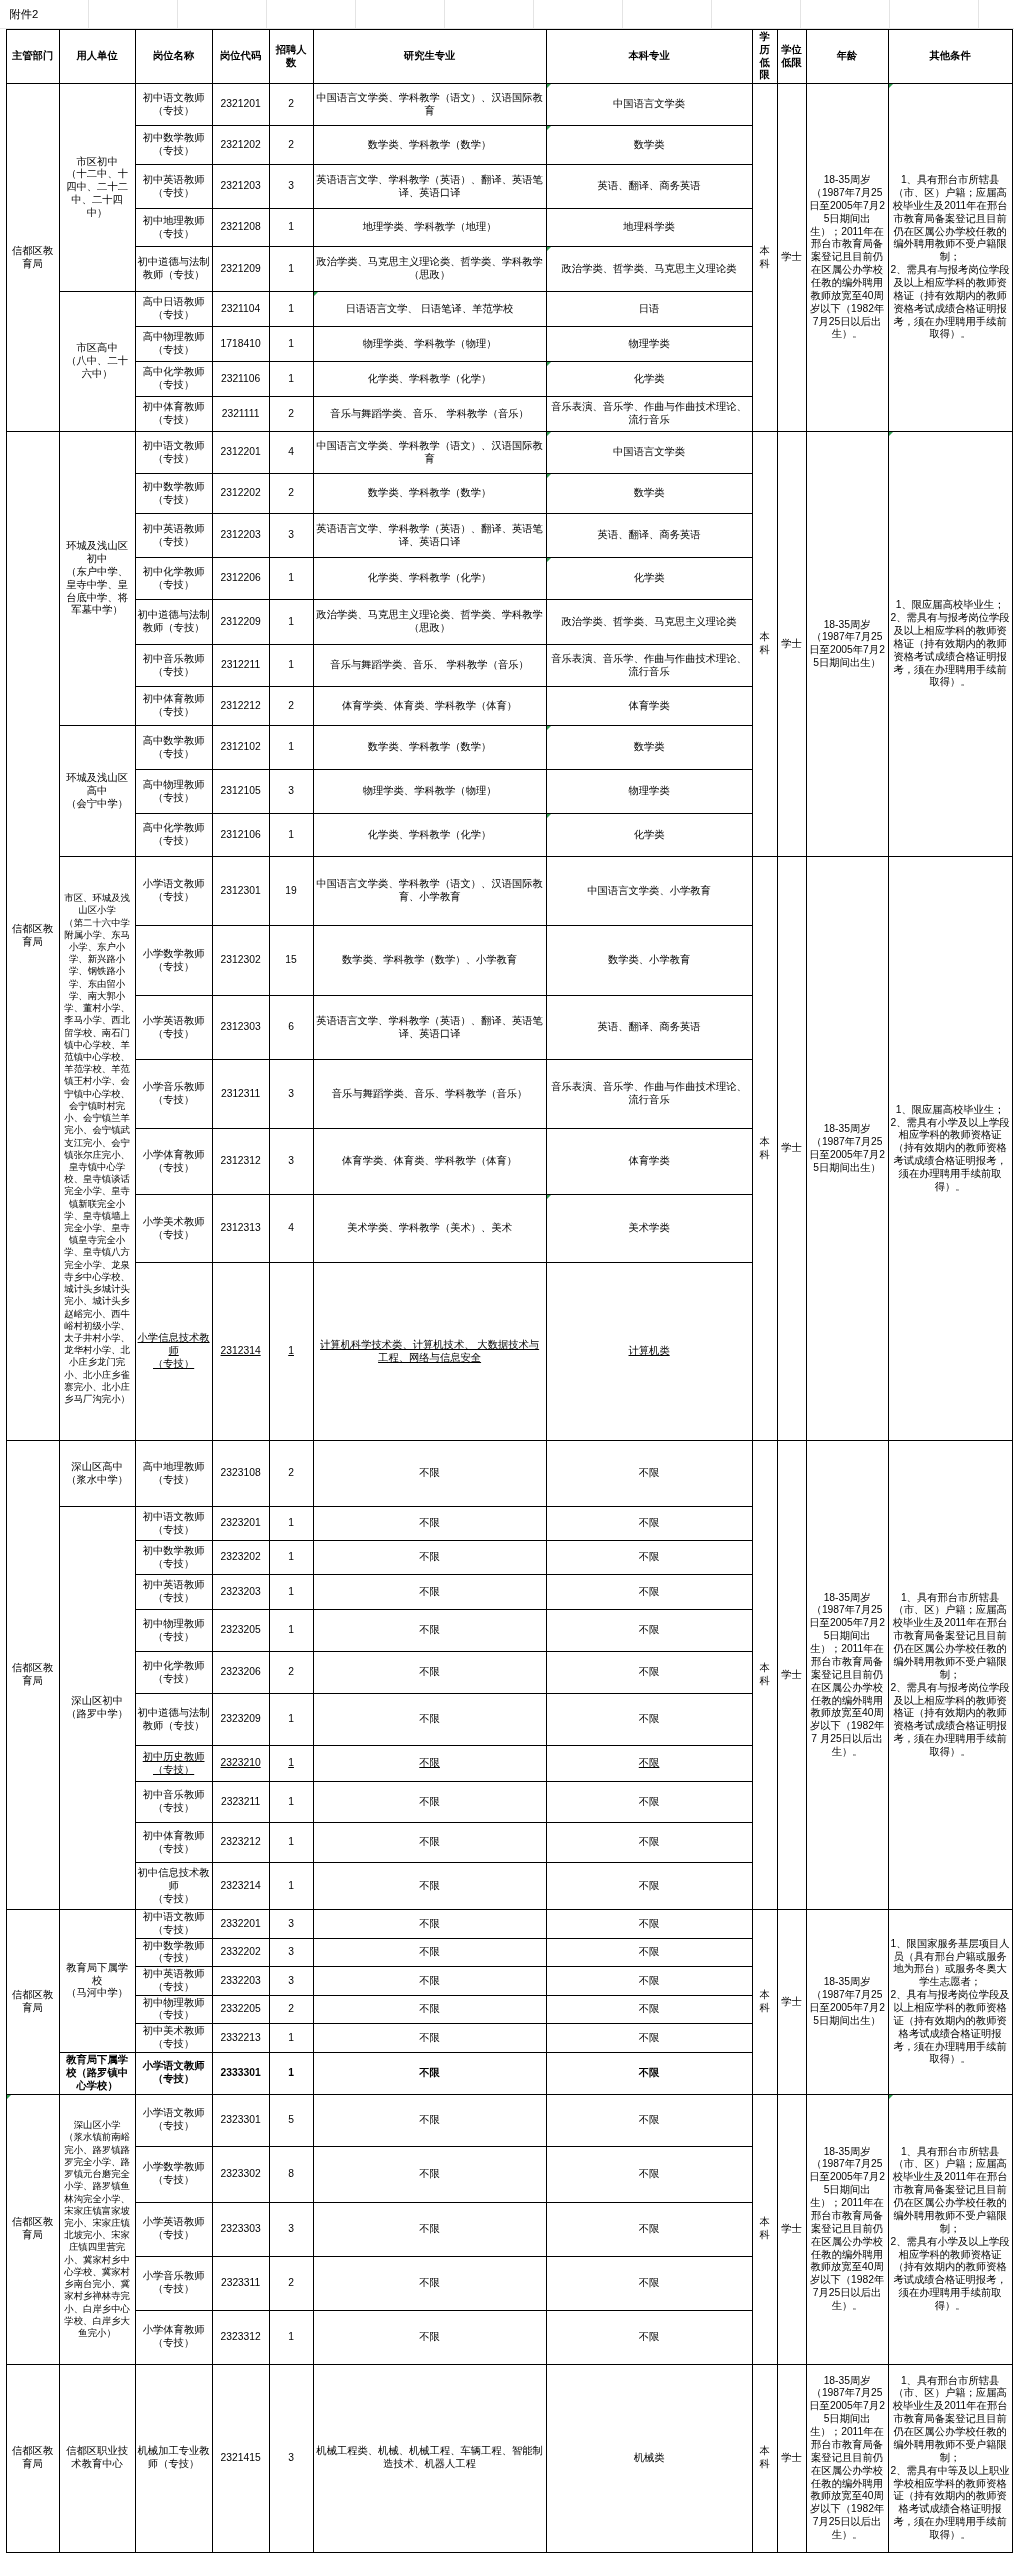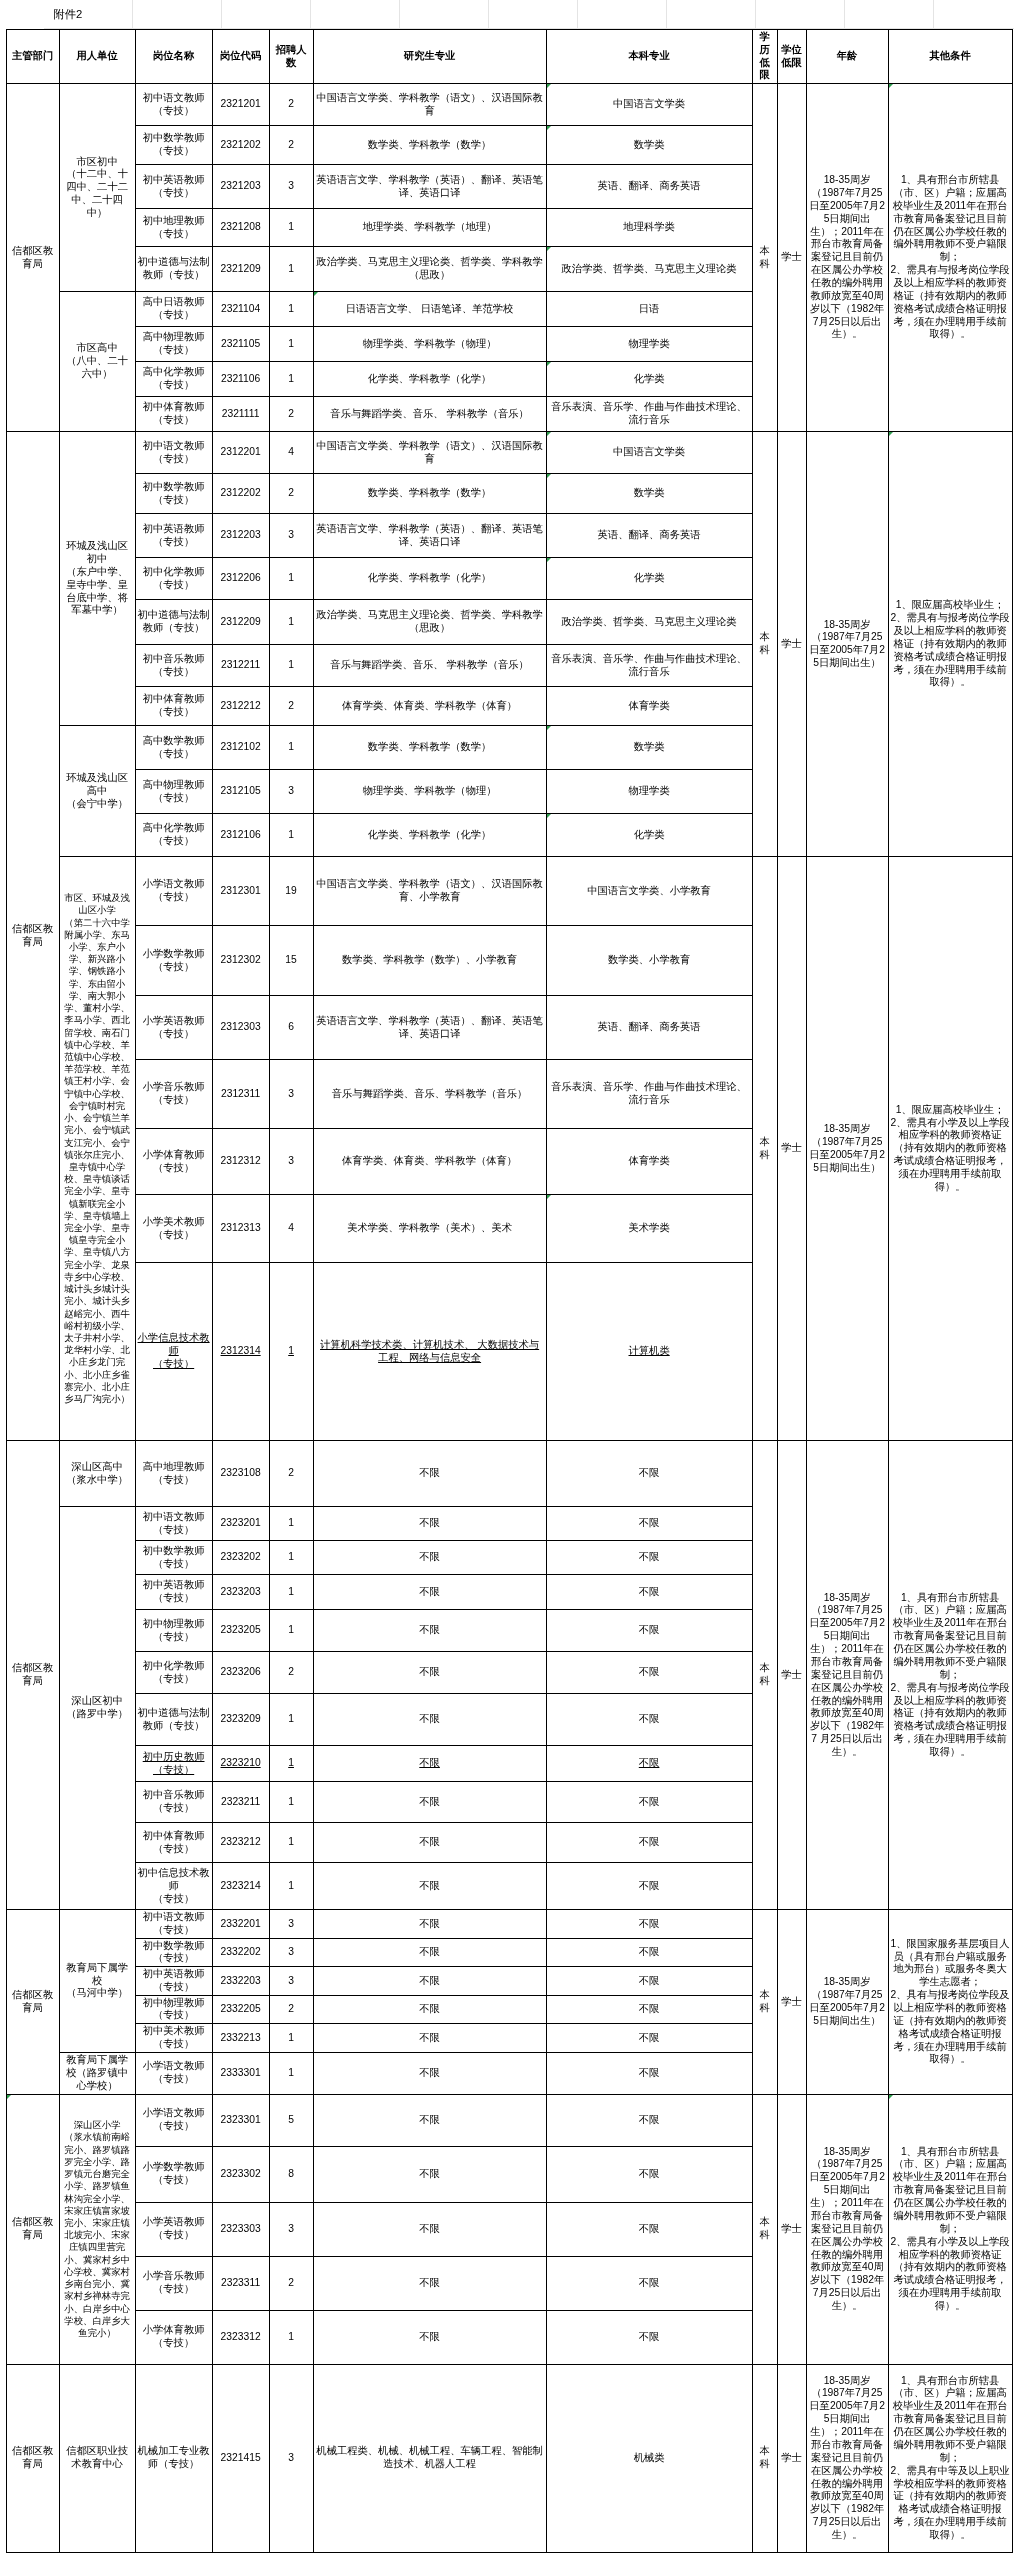--- a/index.html
+++ b/index.html
@@ -2,21 +2,20 @@
 <html style="font-size:15px"><head>
 <meta charset="utf-8">
 <style>
   html,body { margin:0; padding:0; background:#ffffff; }
   body { width:1014px; font-family:"Liberation Sans","DejaVu Sans",sans-serif; color:#000; }
   .page { width:1014px; }
   .top-strip {
     height:28px; display:flex; align-items:flex-end;
     background:repeating-linear-gradient(90deg,#ffffff 0 88px,#e4e4e4 88px 89px);
     border-bottom:0.9px solid #e4e4e4;
-    margin-left:44px;
   }
   .attachment-label { font-size:11.3px; padding-left:9.4px; background:#fff; line-height:28px; }
   .title-row { height:42px; display:flex; align-items:center; justify-content:center; }
   .title-row h1 { margin:0; font-size:14px; font-weight:bold; letter-spacing:0.9px; }
   table { border-collapse:collapse; table-layout:fixed; margin-left:5.6px; width:1006px; border:1.9px solid #000; }
   th,td {
     border:0.9px solid #000; padding:0.9px 1.9px; font-size:10.3px; line-height:1.25;
     vertical-align:middle; text-align:center; white-space:pre-line;
     word-break:break-all; overflow:hidden; position:relative;
   }
@@ -113,21 +112,21 @@
           <td rowspan="4">市区高中
 （八中、二十六中）</td>
           <td>高中日语教师（专技）</td>
           <td>2321104</td>
           <td>1</td>
           <td class="gm">日语语言文学、 日语笔译、羊范学校</td>
           <td>日语</td>
         </tr>
         <tr style="height: 35px;">
           <td>高中物理教师（专技）</td>
-          <td>2321105</td>
+          <td>1718410</td>
           <td>1</td>
           <td>物理学类、学科教学（物理）</td>
           <td>物理学类</td>
         </tr>
         <tr style="height: 35px;">
           <td>高中化学教师（专技）</td>
           <td>2321106</td>
           <td>1</td>
           <td>化学类、学科教学（化学）</td>
           <td class="gm">化学类</td>
@@ -404,21 +403,21 @@
           <td>不限</td>
           <td>不限</td>
         </tr>
         <tr style="height: 27px;">
           <td>初中美术教师（专技）</td>
           <td>2332213</td>
           <td>1</td>
           <td>不限</td>
           <td>不限</td>
         </tr>
-        <tr style="height: 42px;">
+        <tr style="height: 42px; font-weight: bold;">
           <td>教育局下属学校（路罗镇中心学校）</td>
           <td>小学语文教师（专技）</td>
           <td>2333301</td>
           <td>1</td>
           <td>不限</td>
           <td>不限</td>
         </tr>
         <tr style="height: 52px;">
           <td rowspan="5" class="gm">信都区教育局</td>
           <td rowspan="5" class="small">深山区小学

